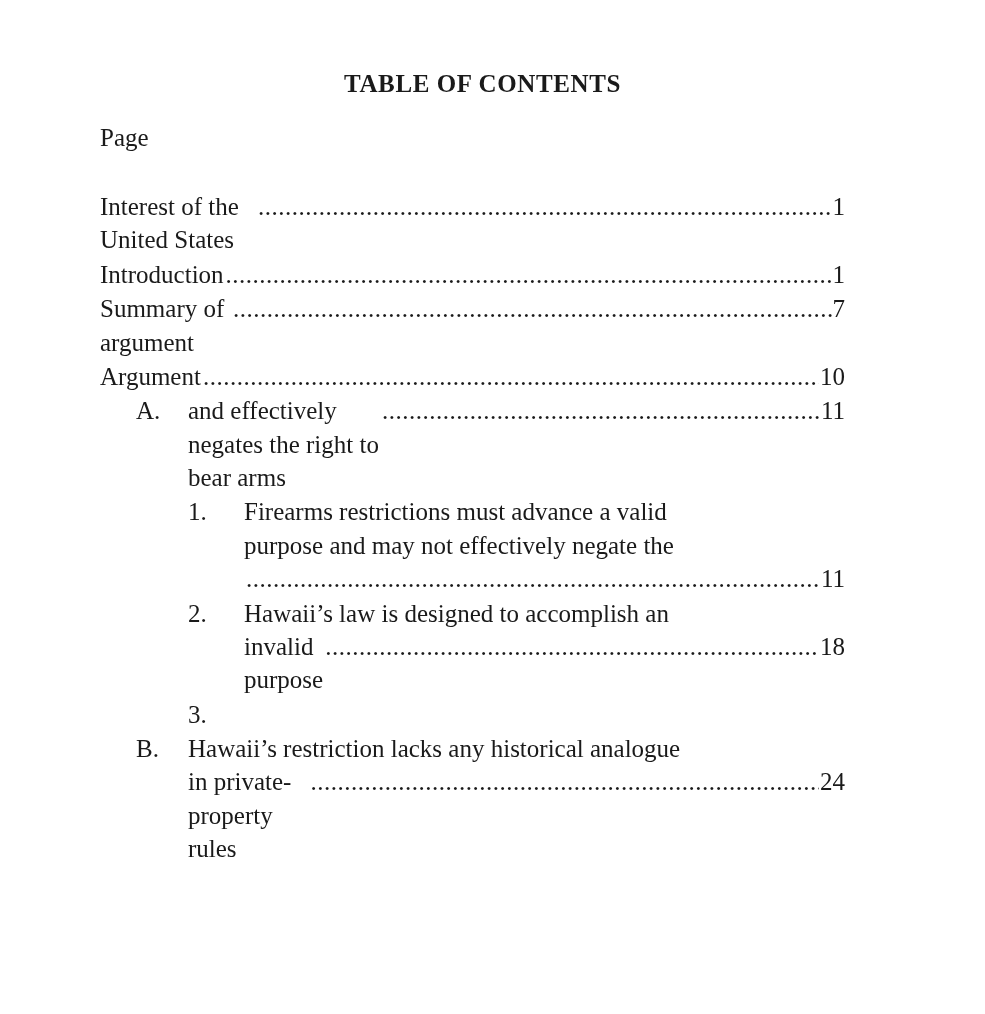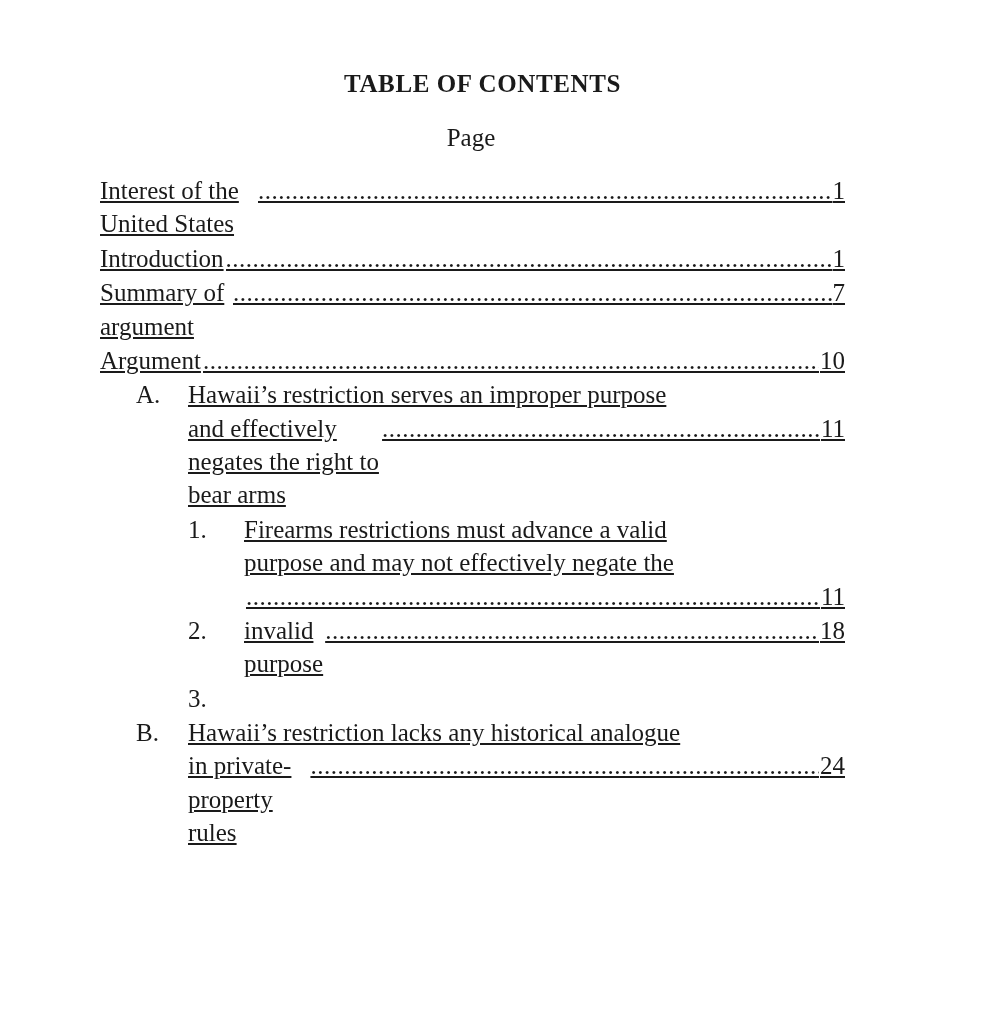--- a/index.html
+++ b/index.html
@@ -23,44 +23,43 @@
   }
   .toc-title {
     text-align: center;
     font-weight: bold;
     font-size: 25px;
     letter-spacing: 0.6px;
     margin: 0 0 26px 0;
     padding-left: 20px;
   }
   .page-label {
-    text-align: center;
+    text-align: left;
     font-size: 25px;
-    margin: 0 3px 22px 0;
+    margin: 0 3px 38px 0;
   }
   .toc-list {
     margin: 0;
     padding: 0;
     list-style: none;
   }
   .entry {
     display: flex;
     align-items: flex-start;
     font-size: 25px;
     line-height: 1.335;
     margin-bottom: 1px;
   }
   .entry .marker {
     flex: 0 0 auto;
     text-align: left;
   }
   .entry .body {
     flex: 1 1 auto;
     min-width: 0;
-    text-decoration: underline;
   }
   
   .lvl0 { padding-left: 0; }
   .lvl1 { padding-left: 36px; }
   .lvl2 { padding-left: 88px; }
 
   .lvl1 .marker { width: 52px; }
   .lvl2 .marker { width: 56px; }
 
   
@@ -141,23 +140,20 @@
           <span class="txt">Argument</span>
           <span class="leader"></span>
           <span class="pg">10</span>
         </div>
       </div>
     </div>
 
     <div class="entry lvl1">
       <div class="marker">A.</div>
       <div class="body">
-        <div class="line nodots">
-          <span class="txt wrapline">Hawaii’s restriction serves an improper purpose</span>
-        </div>
         <div class="line">
           <span class="txt">and effectively negates the right to bear arms</span>
           <span class="leader"></span>
           <span class="pg">11</span>
         </div>
       </div>
     </div>
 
     <div class="entry lvl2">
       <div class="marker">1.</div>
@@ -171,20 +167,23 @@
         <div class="line">
           <span class="leader"></span>
           <span class="pg">11</span>
         </div>
       </div>
     </div>
 
     <div class="entry lvl2">
       <div class="marker">2.</div>
       <div class="body">
+        <div class="line nodots">
+          <span class="txt wrapline">Hawaii’s law is designed to accomplish an</span>
+        </div>
         <div class="line">
           <span class="txt">invalid purpose</span>
           <span class="leader"></span>
           <span class="pg">18</span>
         </div>
       </div>
     </div>
 
     <div class="entry lvl2">
       <div class="marker">3.</div>

